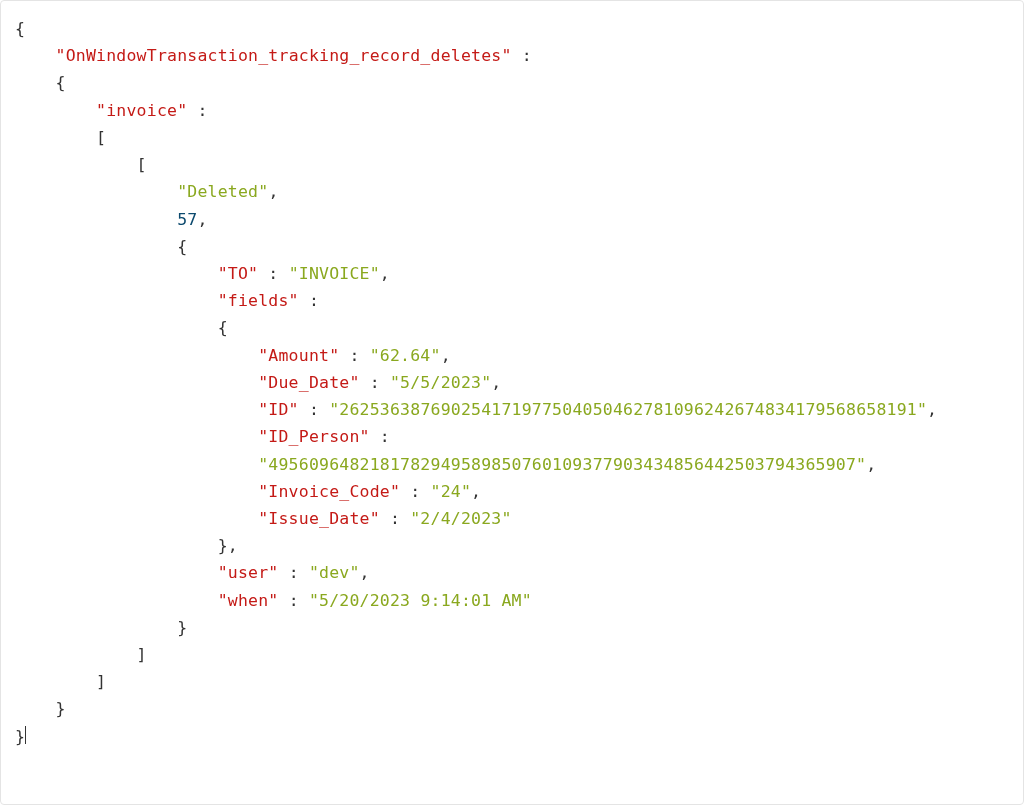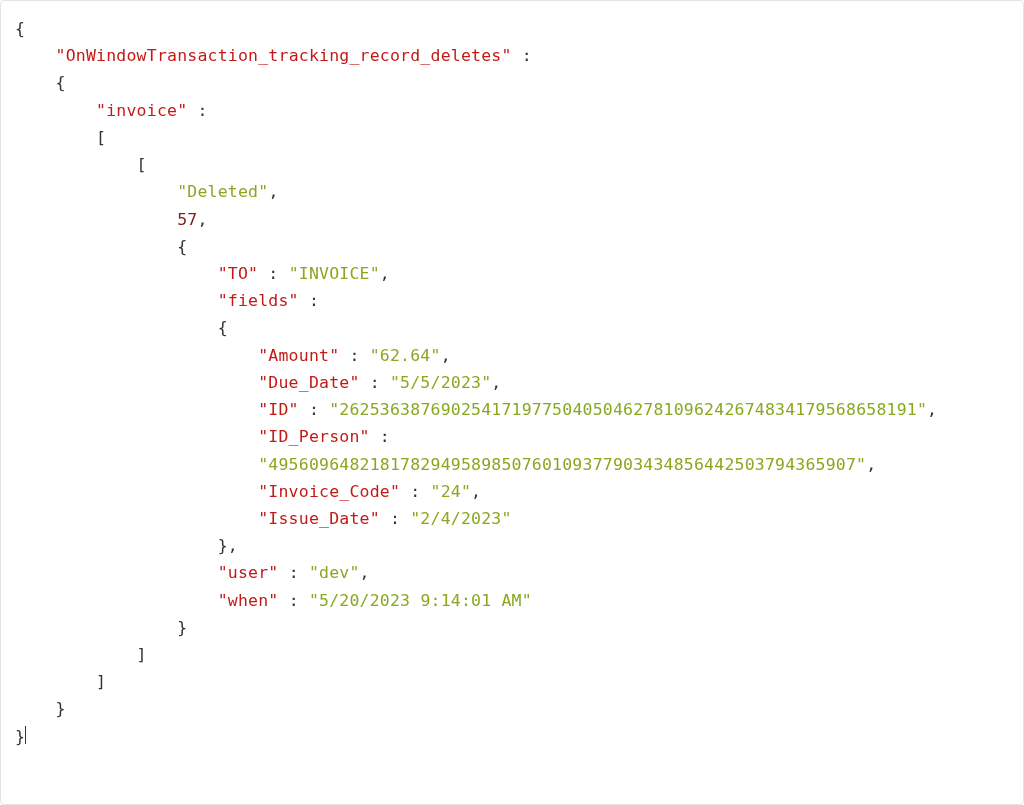--- a/index.html
+++ b/index.html
@@ -20,21 +20,21 @@
     height: 805px;
     padding: 14px 10px 10px 14px;
     border: 1px solid #e4e4e4;
     border-radius: 4px;
     white-space: pre;
     overflow: hidden;
   }
   .p  { color: #333; }          
   .k  { color: #c41a16; }       
   .s  { color: #8aa81f; }       
-  .nblue { color: #7f1d1d; }    
+  .nblue { color: #0c4a6e; }    
   .caret {
     display: inline-block;
     width: 0;
     border-left: 1.2px solid #333;
     height: 1.1em;
     vertical-align: -2px;
   }
 </style>
 </head>
 <body>

